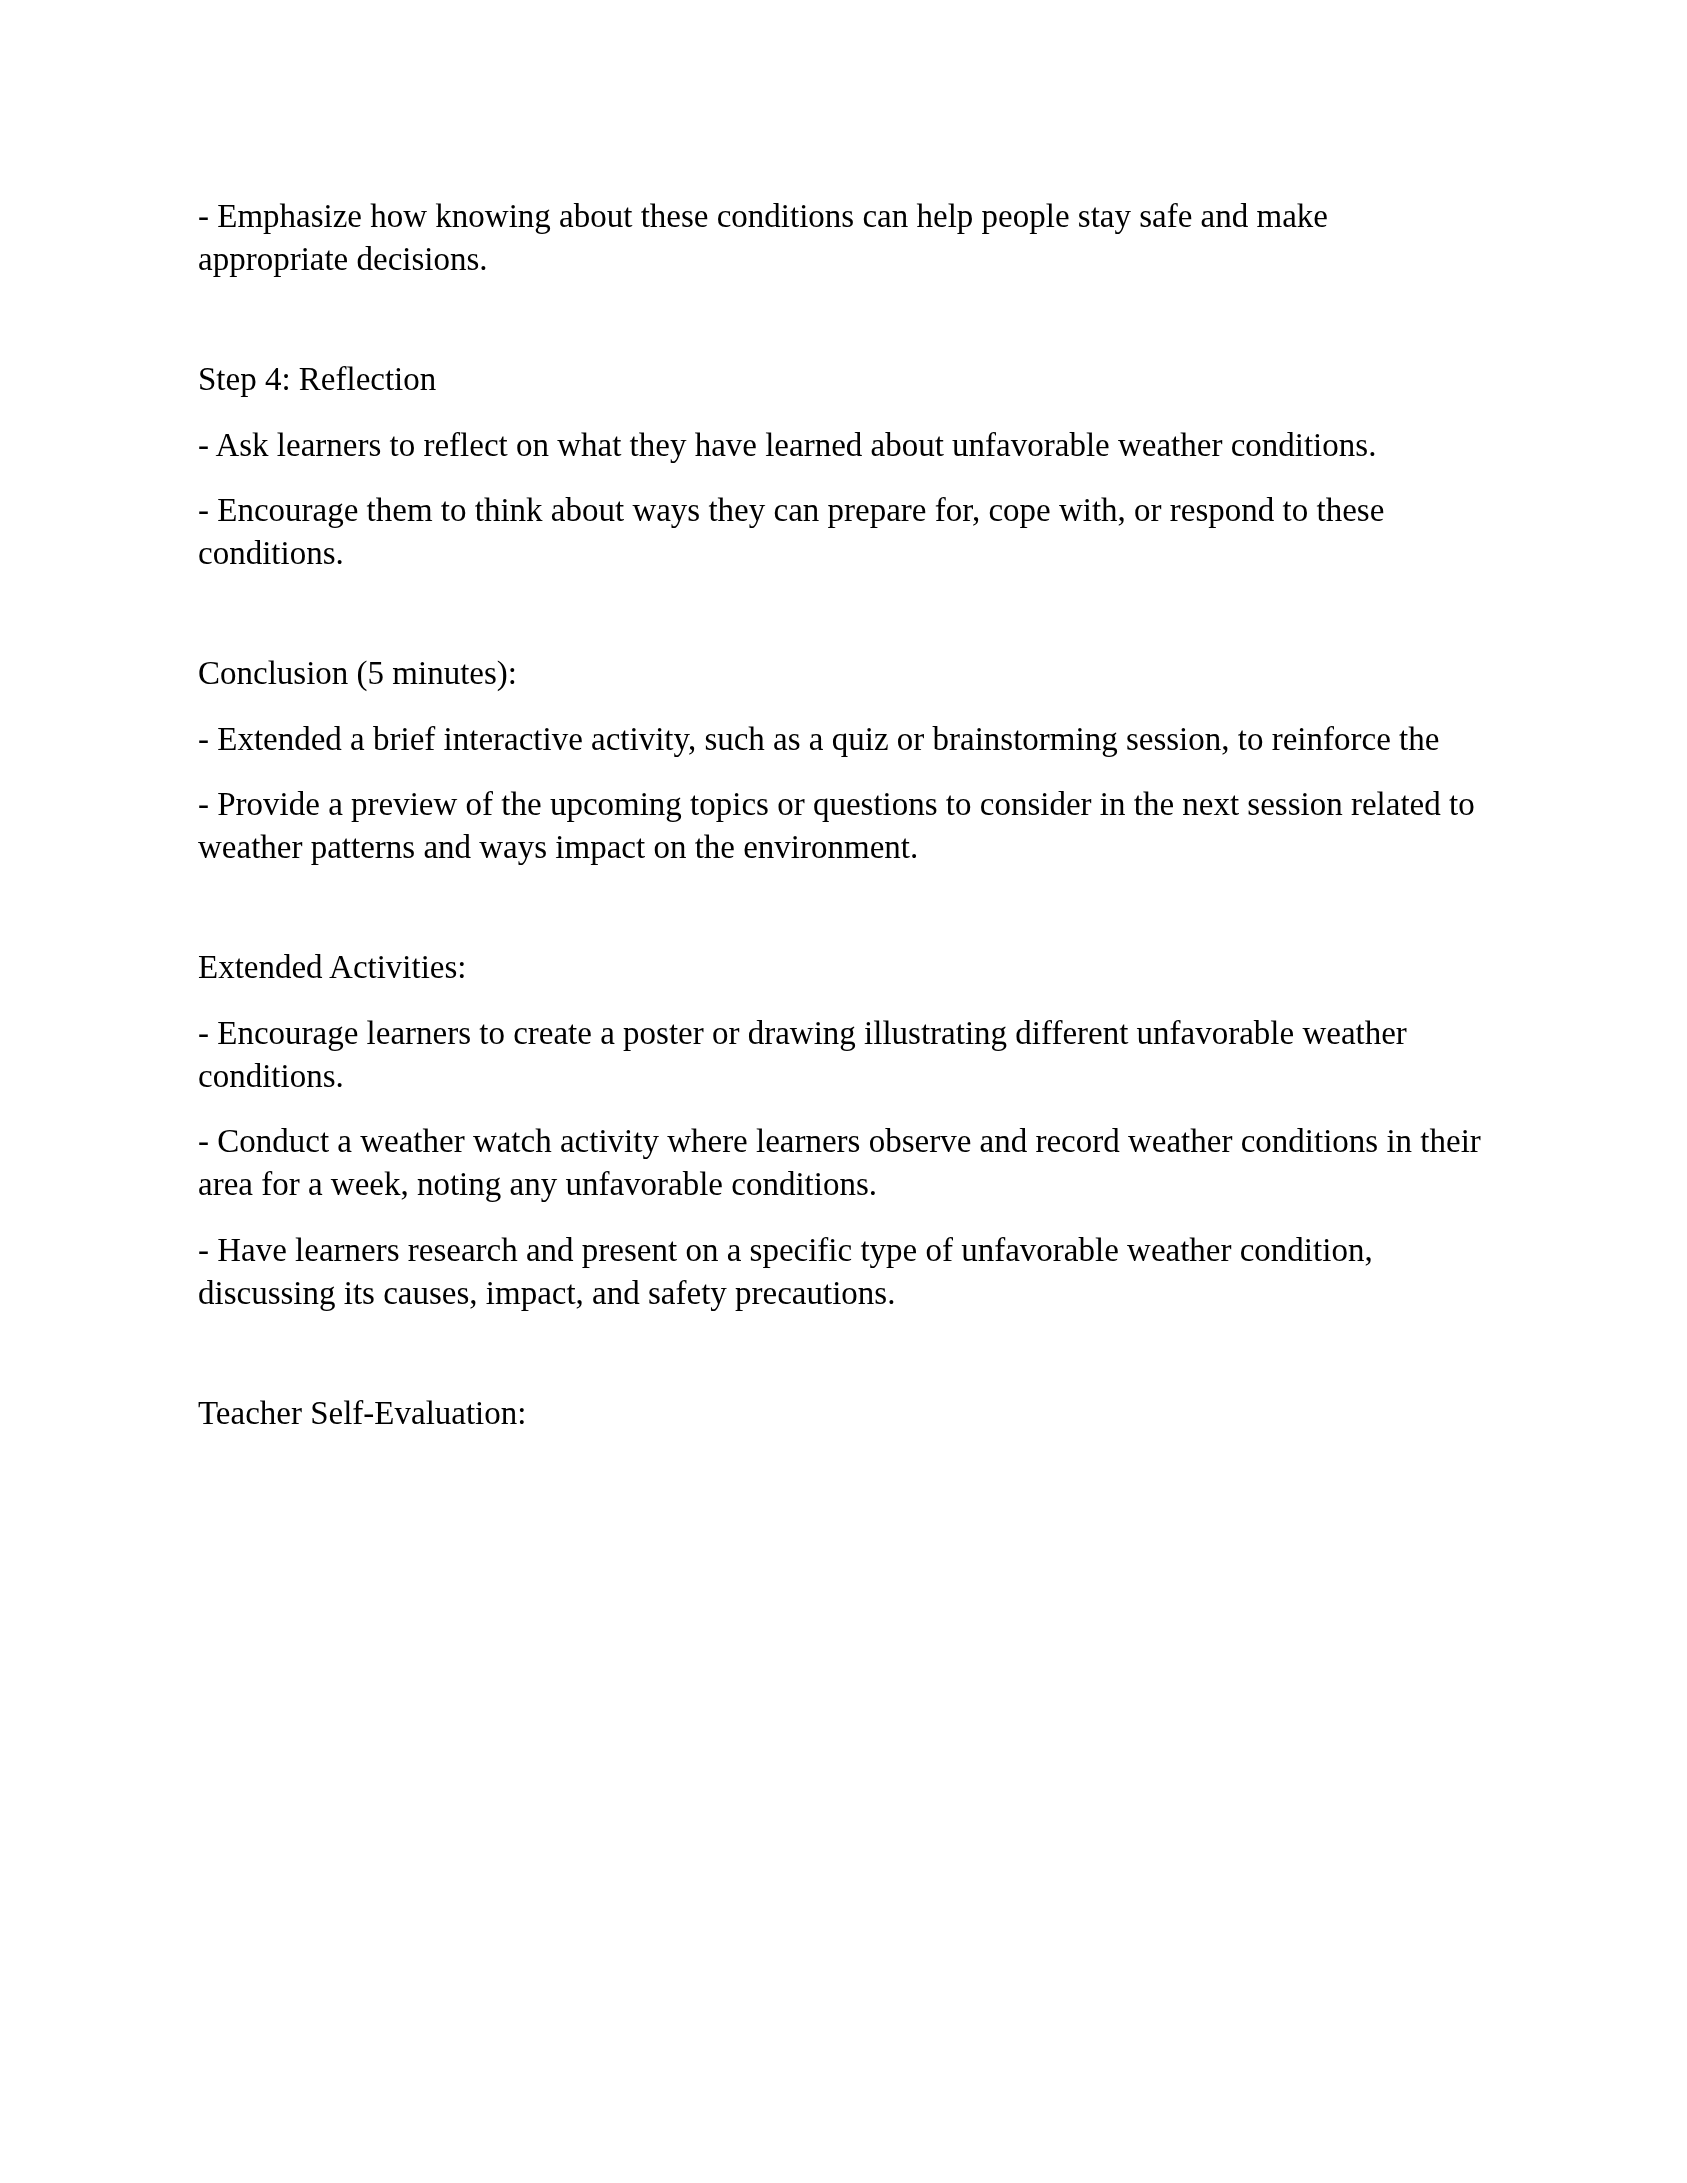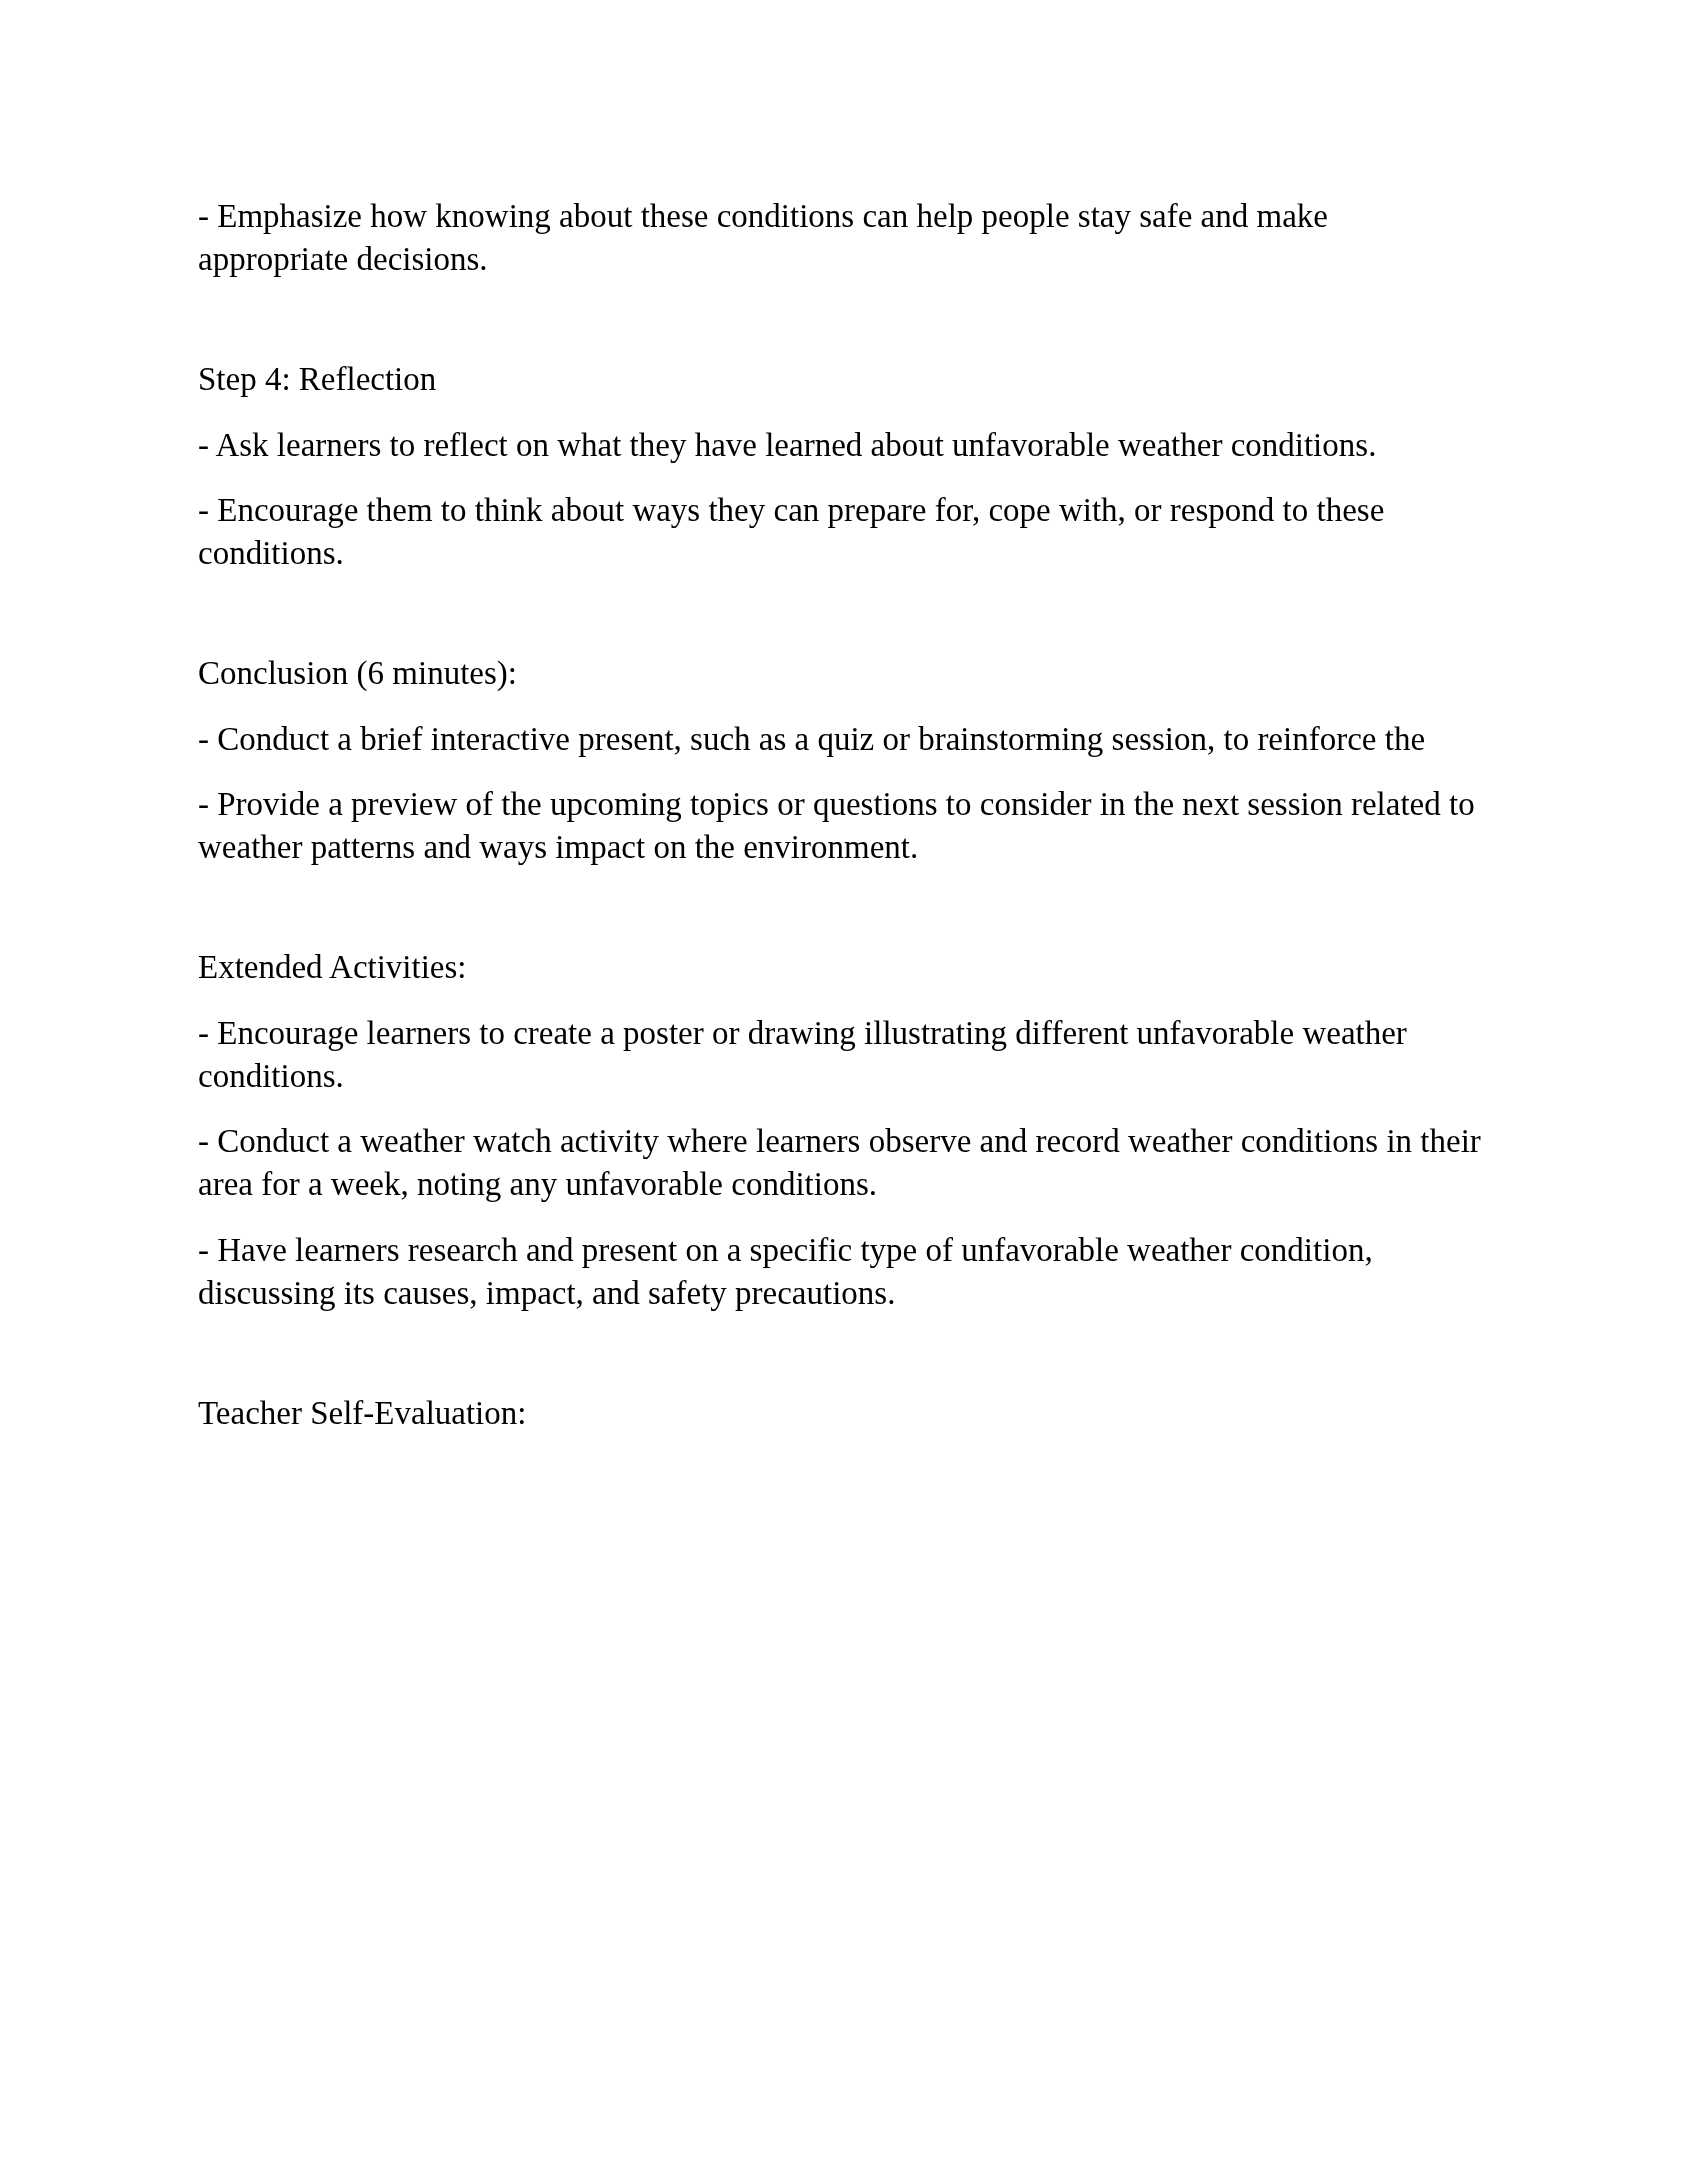--- a/index.html
+++ b/index.html
@@ -38,23 +38,23 @@
       <div class="line">appropriate decisions.</div>
     </div>
     <div class="heading"><span class="bold-run">Step 4:</span><span class="regular-run"> Reflection</span></div>
     <div class="para">
       <div class="line">- Ask learners to reflect on what they have learned about unfavorable weather conditions.</div>
     </div>
     <div class="para">
       <div class="line">- Encourage them to think about ways they can prepare for, cope with, or respond to these</div>
       <div class="line">conditions.</div>
     </div>
-    <div class="heading"><span class="bold-run">Conclusion (6 minutes):</span><span class="regular-run"></span></div>
+    <div class="heading"><span class="bold-run">Conclusion (5 minutes):</span><span class="regular-run"></span></div>
     <div class="para">
-      <div class="line">- Conduct a brief interactive present, such as a quiz or brainstorming session, to reinforce the</div>
+      <div class="line">- Extended a brief interactive activity, such as a quiz or brainstorming session, to reinforce the</div>
     </div>
     <div class="para">
       <div class="line">- Provide a preview of the upcoming topics or questions to consider in the next session related to</div>
       <div class="line">weather patterns and ways impact on the environment.</div>
     </div>
     <div class="heading"><span class="bold-run">Extended Activities:</span><span class="regular-run"></span></div>
     <div class="para">
       <div class="line">- Encourage learners to create a poster or drawing illustrating different unfavorable weather</div>
       <div class="line">conditions.</div>
     </div>

